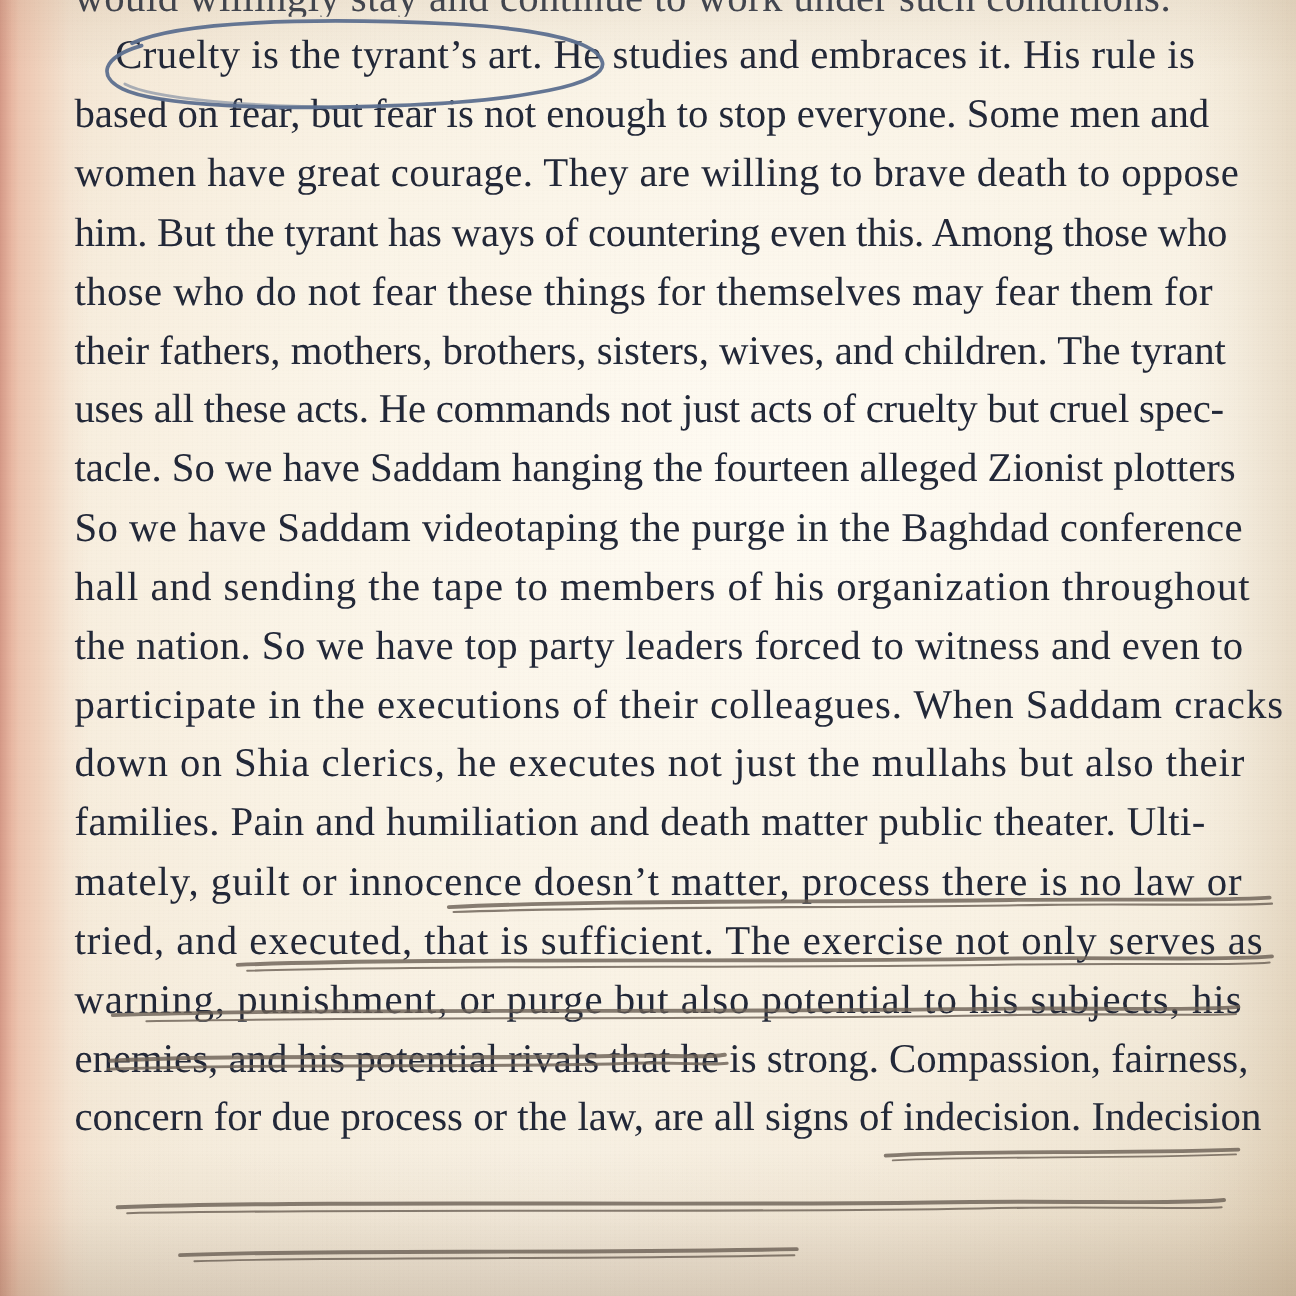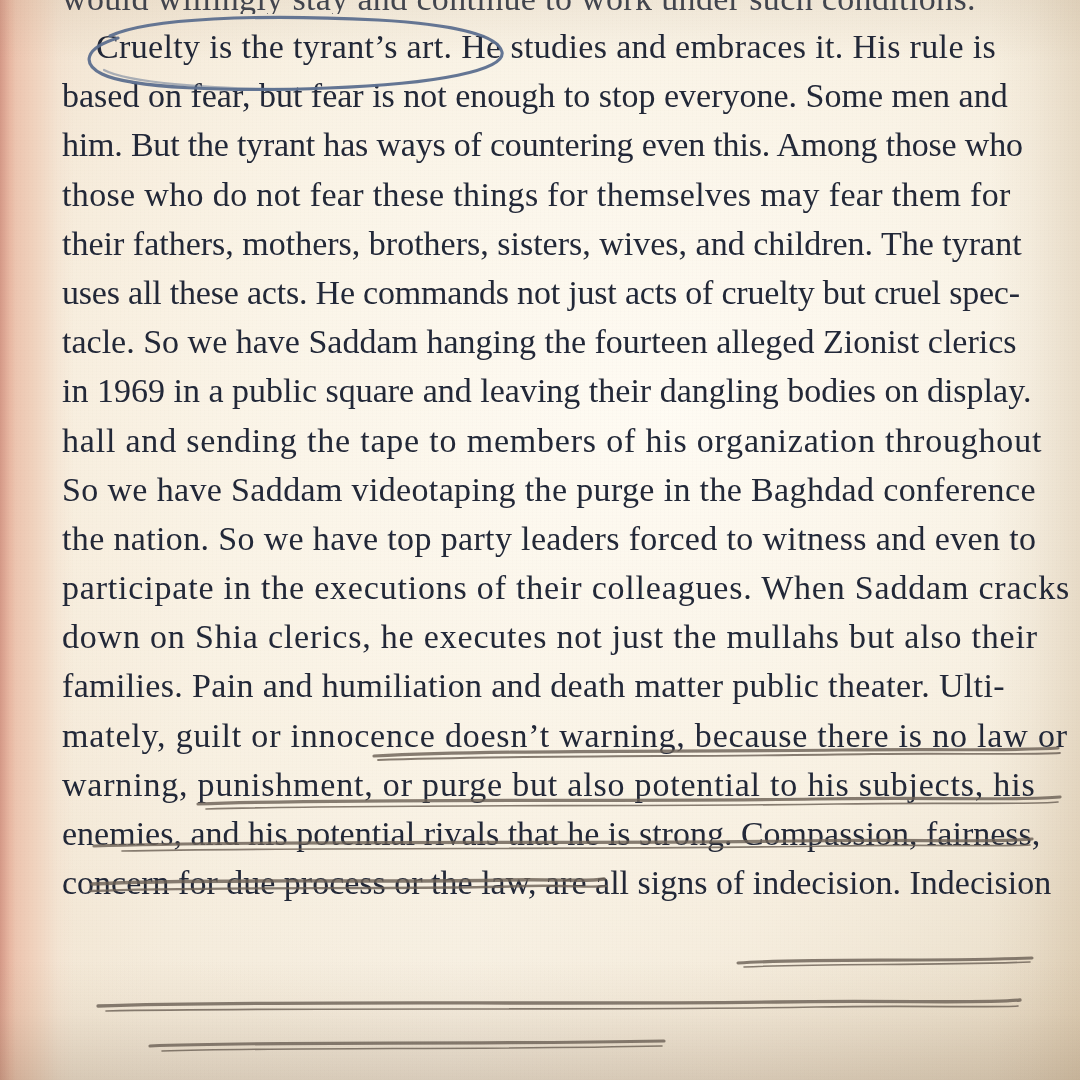--- a/index.html
+++ b/index.html
@@ -137,33 +137,34 @@
   <div id="bottom-shade"></div>
 
   <div id="cut-line">
     <div class="line clipped-top w1">would willingly stay and continue to work under such conditions.</div>
   </div>
 
   <div id="text-block">
     <div style="height:22px"></div>
     <div class="line ind w1">Cruelty is the tyrant’s art. He studies and embraces it. His rule is</div>
     <div class="line w0">based on fear, but fear is not enough to stop everyone. Some men and</div>
+    <div class="line w1">women have great courage. They are willing to brave death to oppose</div>
     <div class="line wn">him. But the tyrant has ways of countering even this. Among those who</div>
     <div class="line w1">those who do not fear these things for themselves may fear them for</div>
     <div class="line w0">their fathers, mothers, brothers, sisters, wives, and children. The tyrant</div>
     <div class="line wn">uses all these acts. He commands not just acts of cruelty but cruel spec-</div>
-    <div class="line w0">tacle. So we have Saddam hanging the fourteen alleged Zionist clerics</div>
-    <div class="line w0">in 1969 in a public square and leaving their dangling bodies on display.</div>
+    <div class="line w0">tacle. So we have Saddam hanging the fourteen alleged Zionist plotters</div>
+    <div class="line w1">So we have Saddam videotaping the purge in the Baghdad conference</div>
     <div class="line w2">hall and sending the tape to members of his organization throughout</div>
-    <div class="line w1">So we have Saddam videotaping the purge in the Baghdad conference</div>
     <div class="line w1">the nation. So we have top party leaders forced to witness and even to</div>
     <div class="line w2">participate in the executions of their colleagues. When Saddam cracks</div>
     <div class="line w2">down on Shia clerics, he executes not just the mullahs but also their</div>
     <div class="line w1">families. Pain and humiliation and death matter public theater. Ulti-</div>
-    <div class="line w2">mately, guilt or innocence doesn’t warning, because there is no law or</div>
+    <div class="line w2">mately, guilt or innocence doesn’t matter, process there is no law or</div>
+    <div class="line w2">tried, and executed, that is sufficient. The exercise not only serves as</div>
     <div class="line w2">warning, punishment, or purge but also potential to his subjects, his</div>
     <div class="line w0">enemies, and his potential rivals that he is strong. Compassion, fairness,</div>
     <div class="line w0">concern for due process or the law, are all signs of indecision. Indecision</div>
 
   </div>
 
   <svg class="annot ink" style="left:78px; top:14px;" width="440" height="82" viewBox="0 0 440 82">
     <path d="M32 22 C70 4, 180 0, 300 6 C370 10, 420 20, 424 38 C428 56, 360 70, 250 74 C150 78, 52 74, 24 60 C4 50, 6 34, 40 24" stroke-width="3.1" opacity="0.95"></path>
     <path d="M26 56 C48 68, 130 76, 236 75" stroke-width="2.2" opacity="0.5"></path>
   </svg>

